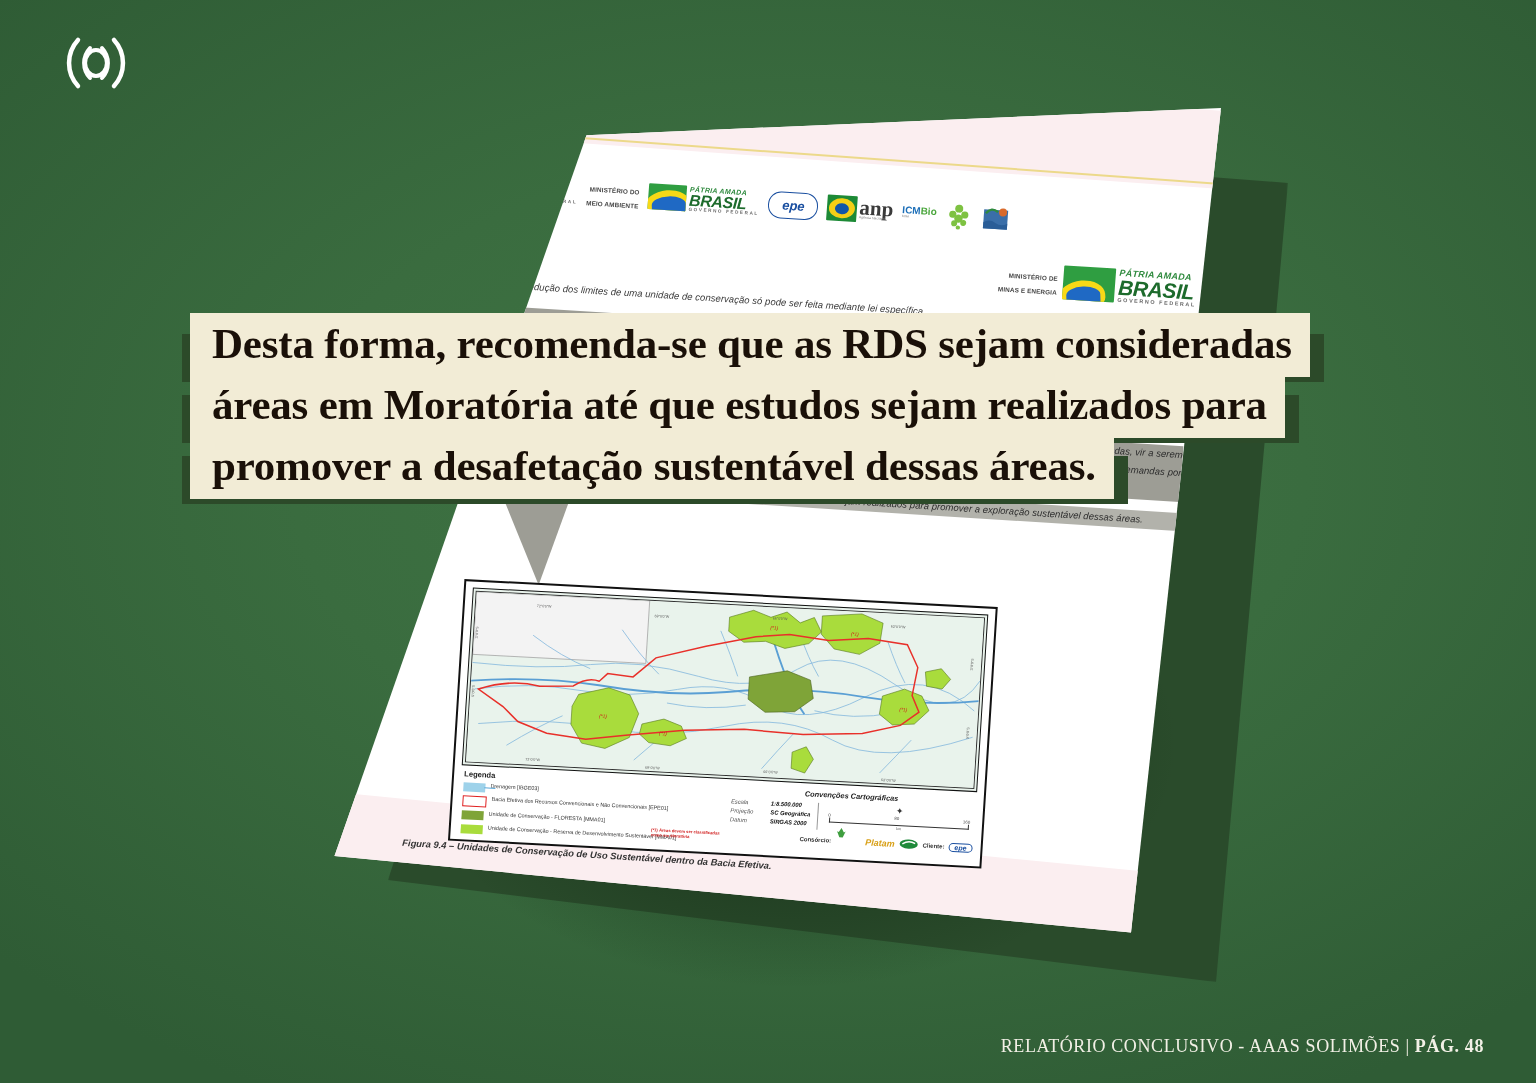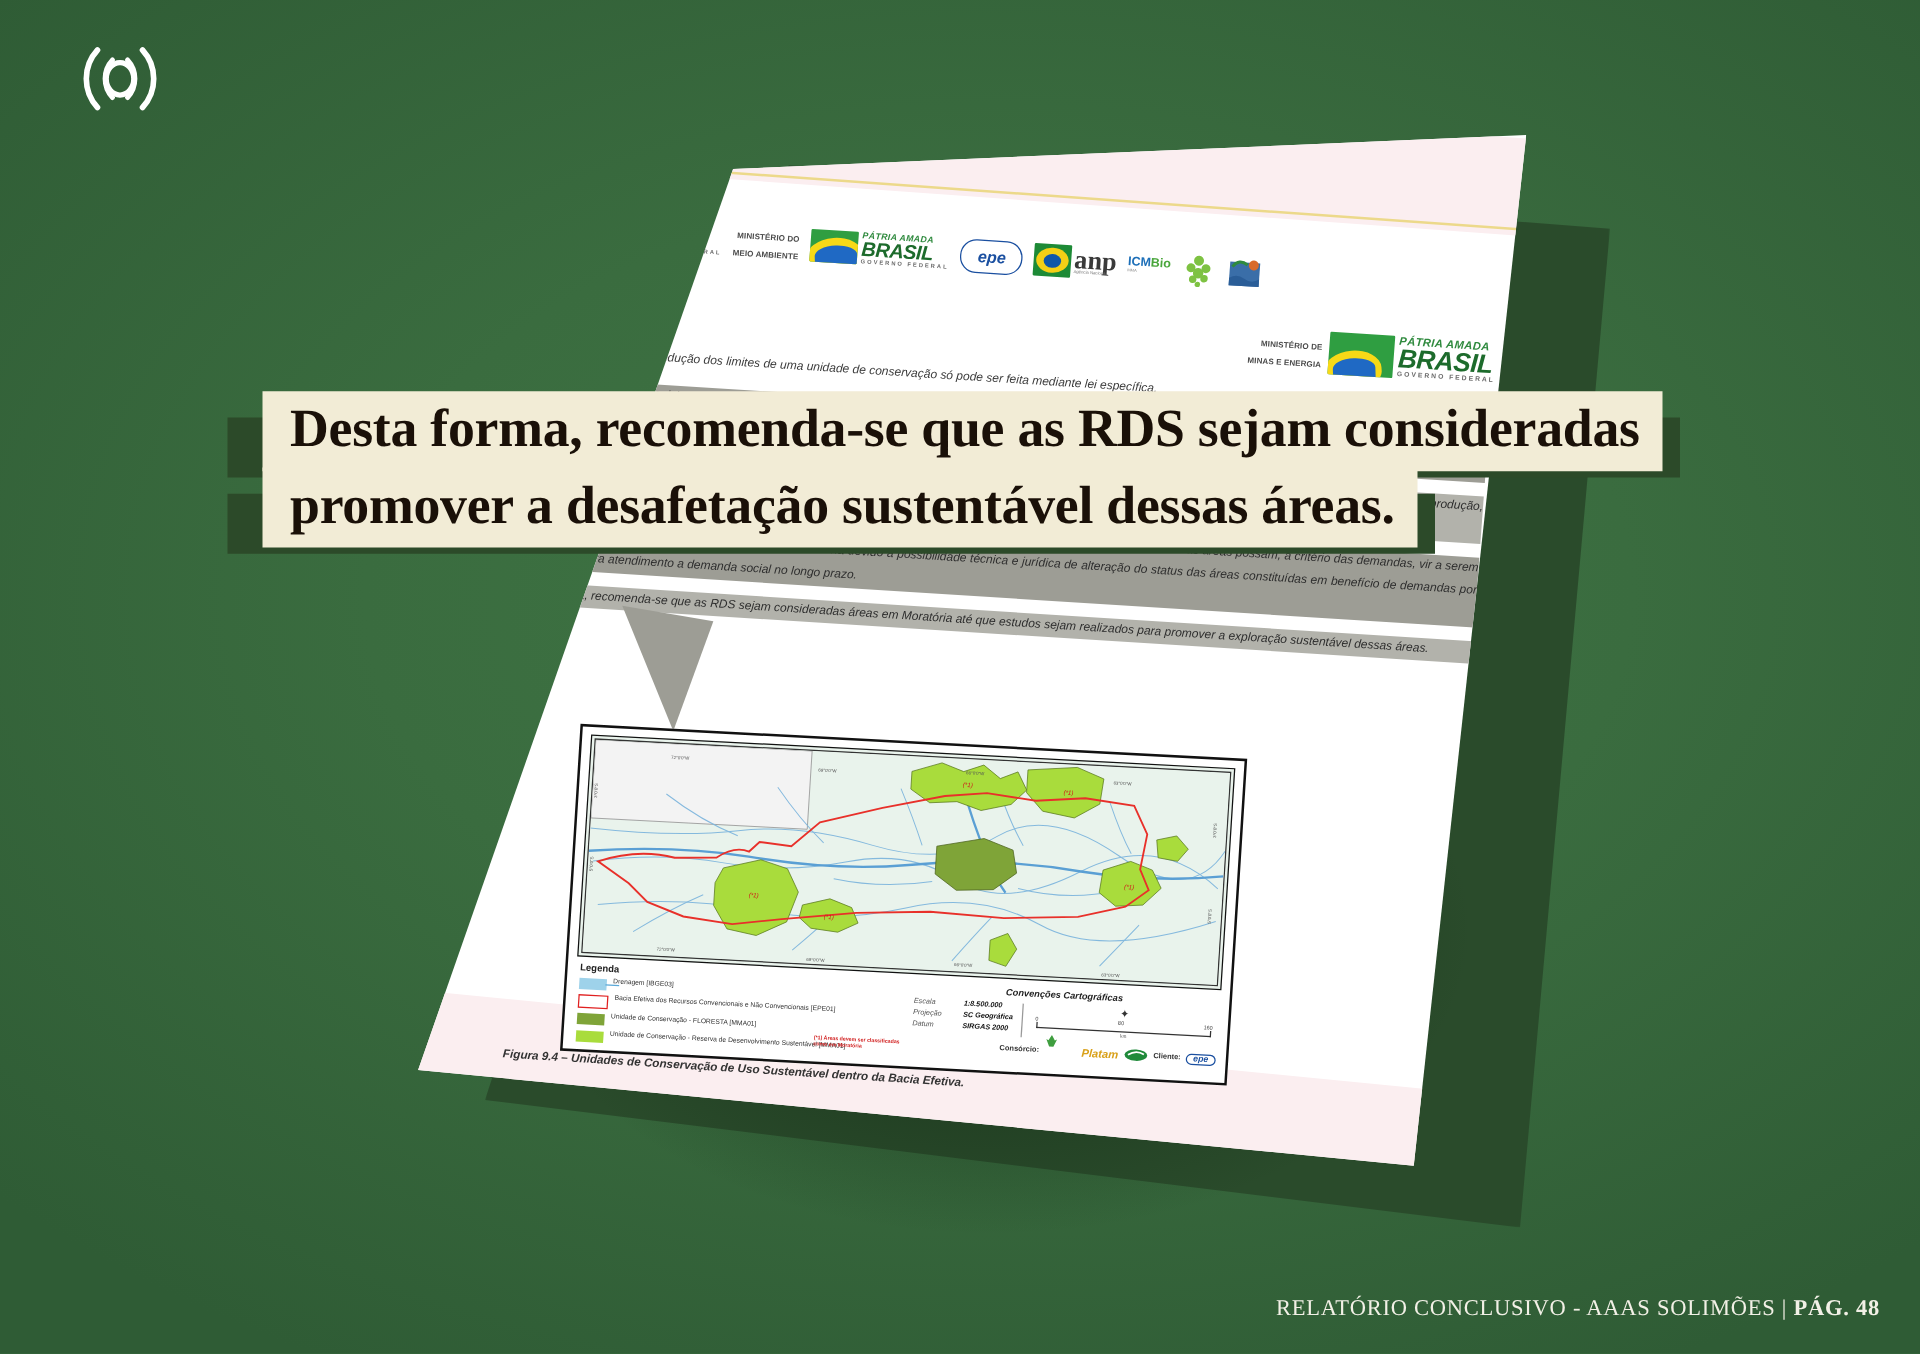--- a/index.html
+++ b/index.html
@@ -171,25 +171,25 @@
   .qline .sh{
     position:absolute;left:-8px;top:14px;width:calc(100% + 22px);height:100%;
     background:#2c4a29;z-index:0;
   }
   .qline .bx{
     position:relative;z-index:1;background:#f2ecd6;
     padding:7px 18px 10px 22px;
     font-family:"Liberation Serif",serif;
     font-weight:700;font-size:43px;line-height:1.12;color:#1a1008;
     letter-spacing:-.2px;white-space:nowrap;
-    transform:scaleX(.96);transform-origin:left center;margin-left:20px;
+    transform:scaleX(.96);transform-origin:left center;
   }
   
   #footer{
-    position:absolute;right:32px;bottom:26px;
+    position:absolute;right:52px;bottom:26px;
     font-family:"Liberation Serif",serif;
     font-size:18px;color:#f2f0e6;letter-spacing:.6px;
   }
   #footer b{font-weight:700;}
 </style>
 </head>
 <body>
 
 <div id="stage">
 
@@ -445,20 +445,24 @@
     </div>
   </div>
 
   <div class="quote">
     <div class="qline">
       <span class="sh"></span>
       <span class="bx">Desta forma, recomenda-se que as RDS sejam consideradas</span>
     </div>
     <div class="qline">
       <span class="sh"></span>
+      <span class="bx">áreas em Moratória até que estudos sejam realizados para</span>
+    </div>
+    <div class="qline">
+      <span class="sh"></span>
       <span class="bx">promover a desafetação sustentável dessas áreas.</span>
     </div>
   </div>
 
   <div id="footer">
     <span>RELATÓRIO CONCLUSIVO - AAAS SOLIMÕES | </span><b>PÁG. 48</b>
   </div>
 
 </div>
 

